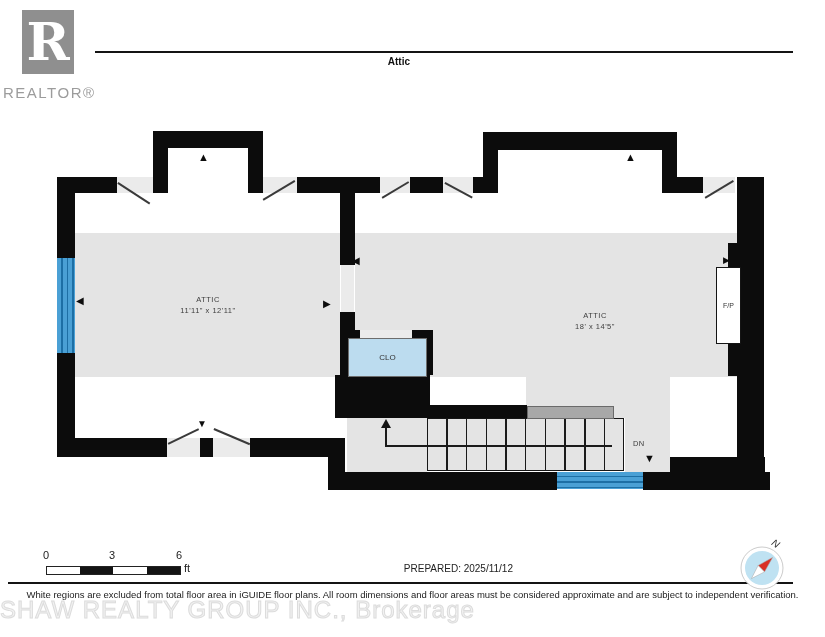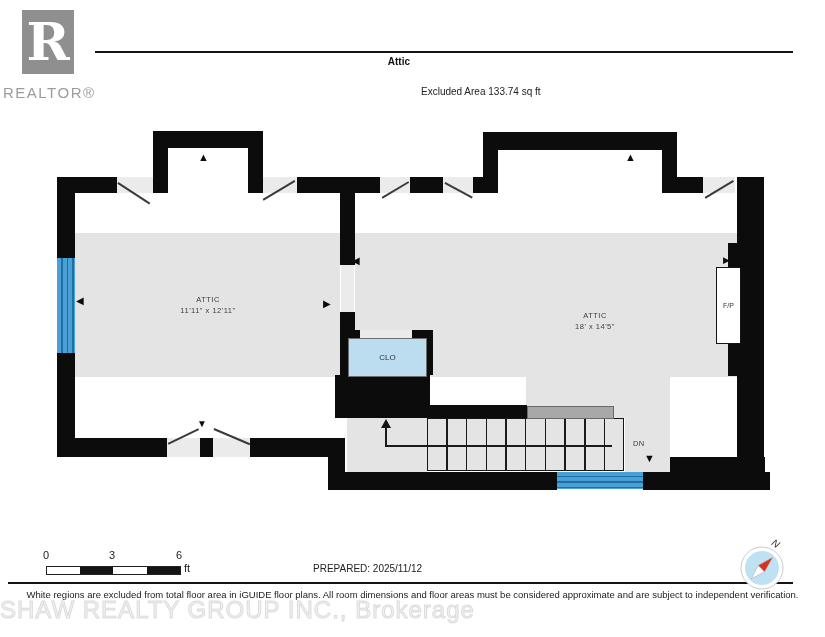--- a/index.html
+++ b/index.html
@@ -31,21 +31,21 @@
   .win-h{position:absolute;background:repeating-linear-gradient(to bottom,#4aa0d5 0 4px,#1d6fa5 4px 5.5px);}
   .treads{position:absolute;border:1.5px solid #161616;
           background:repeating-linear-gradient(to right,#e4e4e4 0 18.2px,#1a1a1a 18.2px 19.7px);}
   .runline{position:absolute;background:#1a1a1a;}
   .uptri{position:absolute;width:0;height:0;border-left:5px solid transparent;
          border-right:5px solid transparent;border-bottom:9px solid #141414;}
   
   .scale-num{position:absolute;top:549px;font-size:11px;color:#222;width:20px;text-align:center;}
   .scale-bar{position:absolute;left:46px;top:566px;width:133px;height:7px;border:1.2px solid #222;
              background:linear-gradient(to right,#fff 0 25%,#141414 25% 50%,#fff 50% 75%,#141414 75% 100%);}
-  .prepared{position:absolute;left:313px;top:563px;width:200px;text-align:left;
+  .prepared{position:absolute;left:313px;top:563px;width:200px;text-align:right;
             font-size:10px;color:#222;}
   .disclaimer{position:absolute;left:0;top:589px;width:825px;text-align:center;
               font-size:9.5px;color:#222;z-index:3;}
   .watermark{position:absolute;left:0;top:596px;width:825px;text-align:left;white-space:nowrap;
              font-size:24px;color:#f2f2f2;-webkit-text-stroke:1px #dcdcdc;
              letter-spacing:1px;z-index:2;}
   .fp-box{position:absolute;left:716px;top:267px;width:23px;height:75px;background:#fff;
           border:1.5px solid #141414;display:flex;align-items:center;justify-content:center;
           font-size:7px;color:#333;z-index:6;}
   .clo-box{position:absolute;left:348px;top:338px;width:77px;height:37px;background:#bcdcef;
@@ -62,21 +62,20 @@
 <div id="app">
 
   <div class="logo-box">
     <span class="logo-r">R</span>
   </div>
   <div class="logo-word">REALTOR®</div>
 
   <div class="hline" style="left:95px;top:51px;width:698px;height:2px;"></div>
 
   <div class="stat-label">Attic</div>
-  <div class="stat-line" style="top:86px;">Excluded Area 133.74 sq ft</div>
 
   <div class="floor" style="left:75px;top:233px;width:265px;height:144px;z-index:1;"></div>
   <div class="floor" style="left:355px;top:233px;width:382px;height:144px;z-index:1;"></div>
   <div class="floor" style="left:433px;top:377px;width:237px;height:41px;z-index:1;"></div>
   <div class="abs" style="left:433px;top:377px;width:93px;height:28px;background:#fff;z-index:2;"></div>
   <div class="floor" style="left:625px;top:418px;width:45px;height:54px;z-index:1;"></div>
   <div class="floor" style="left:347px;top:418px;width:80px;height:54px;z-index:1;"></div>
 
   <div class="wall" style="left:57px;top:177px;width:18px;height:81px;z-index:4;"></div>
   <div class="wall" style="left:57px;top:353px;width:18px;height:104px;z-index:4;"></div>

